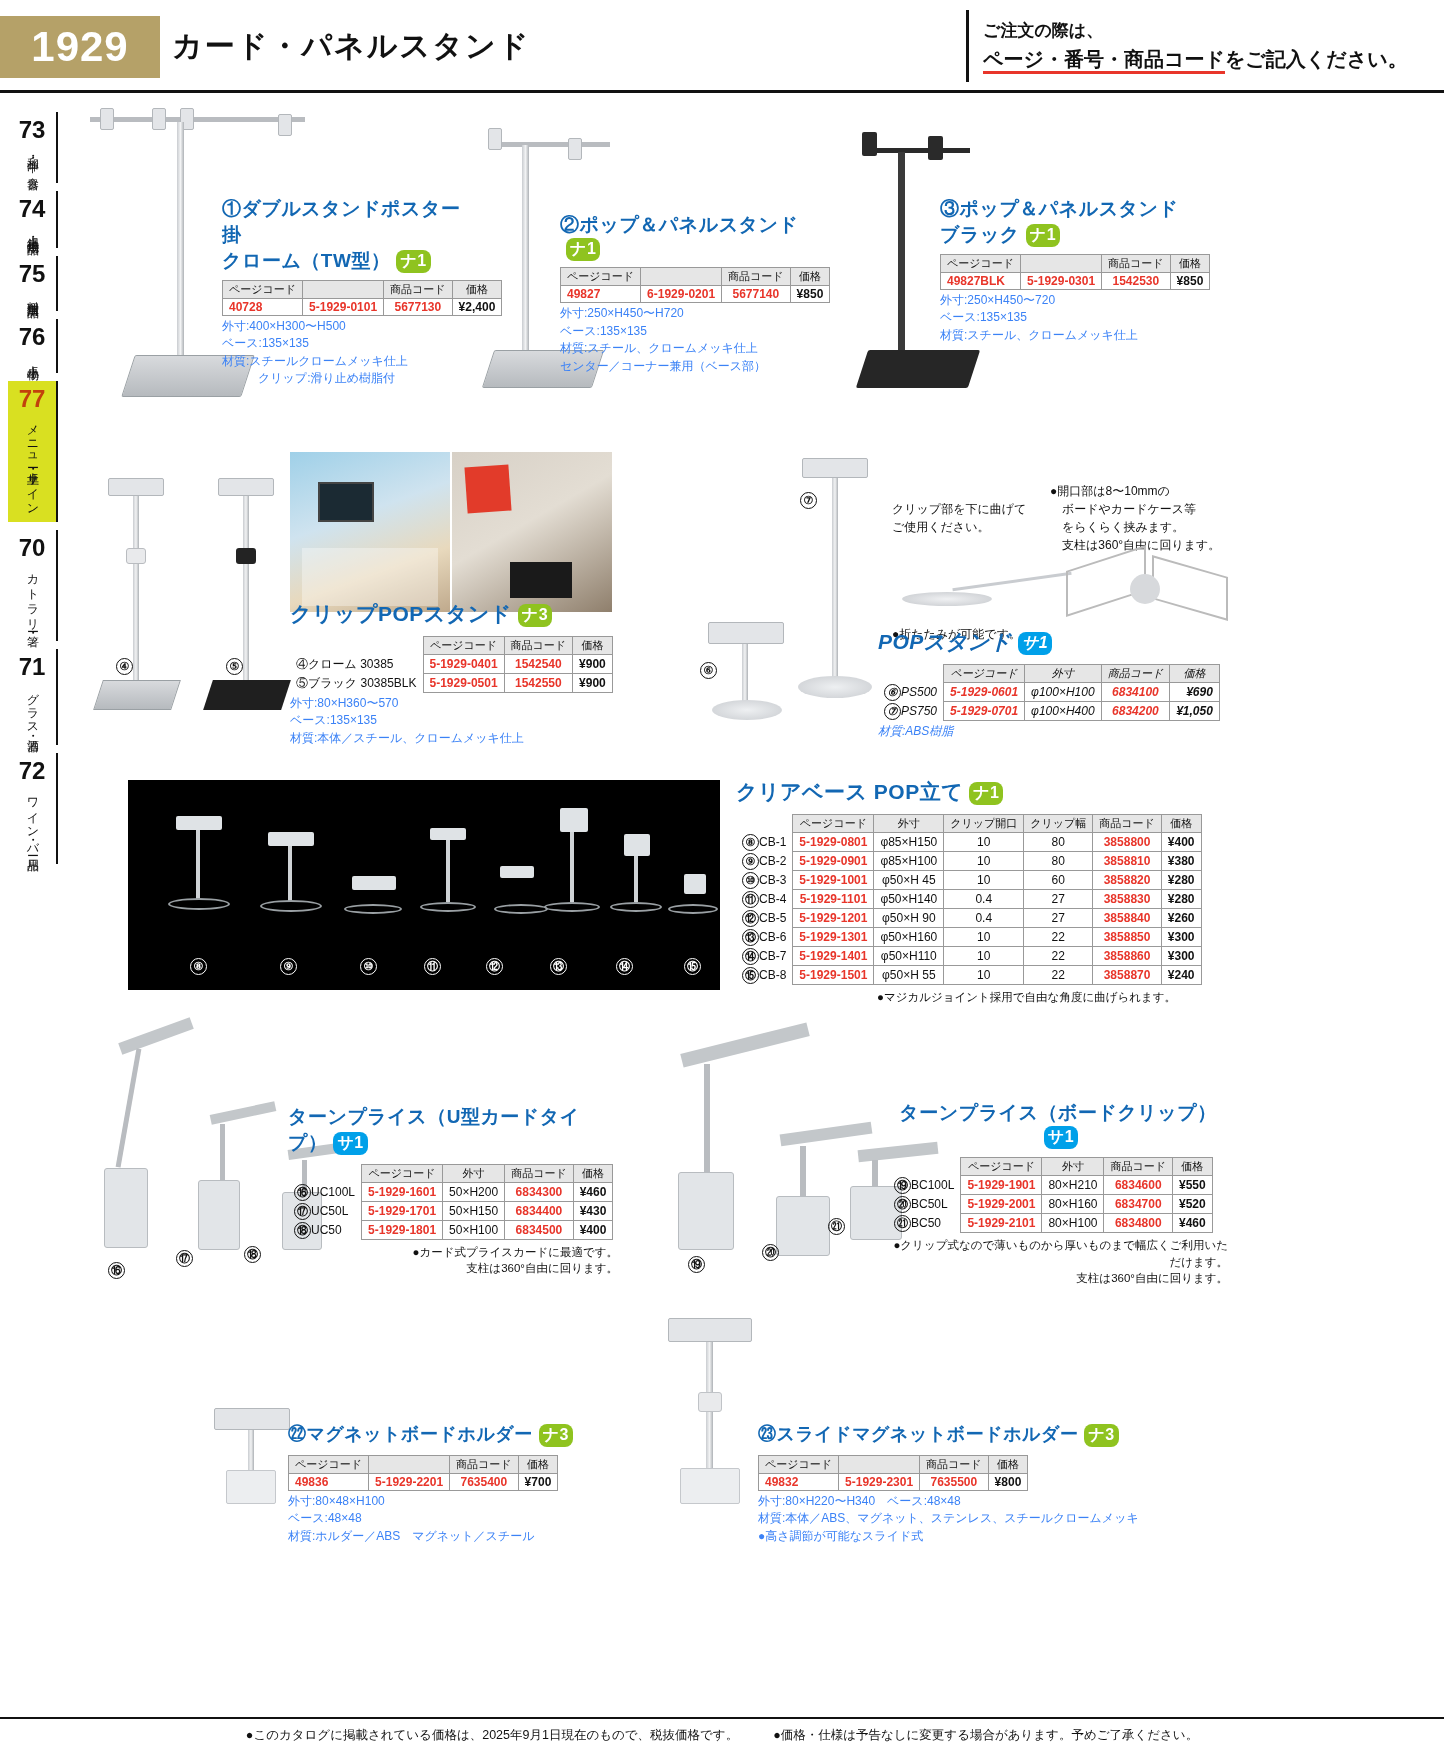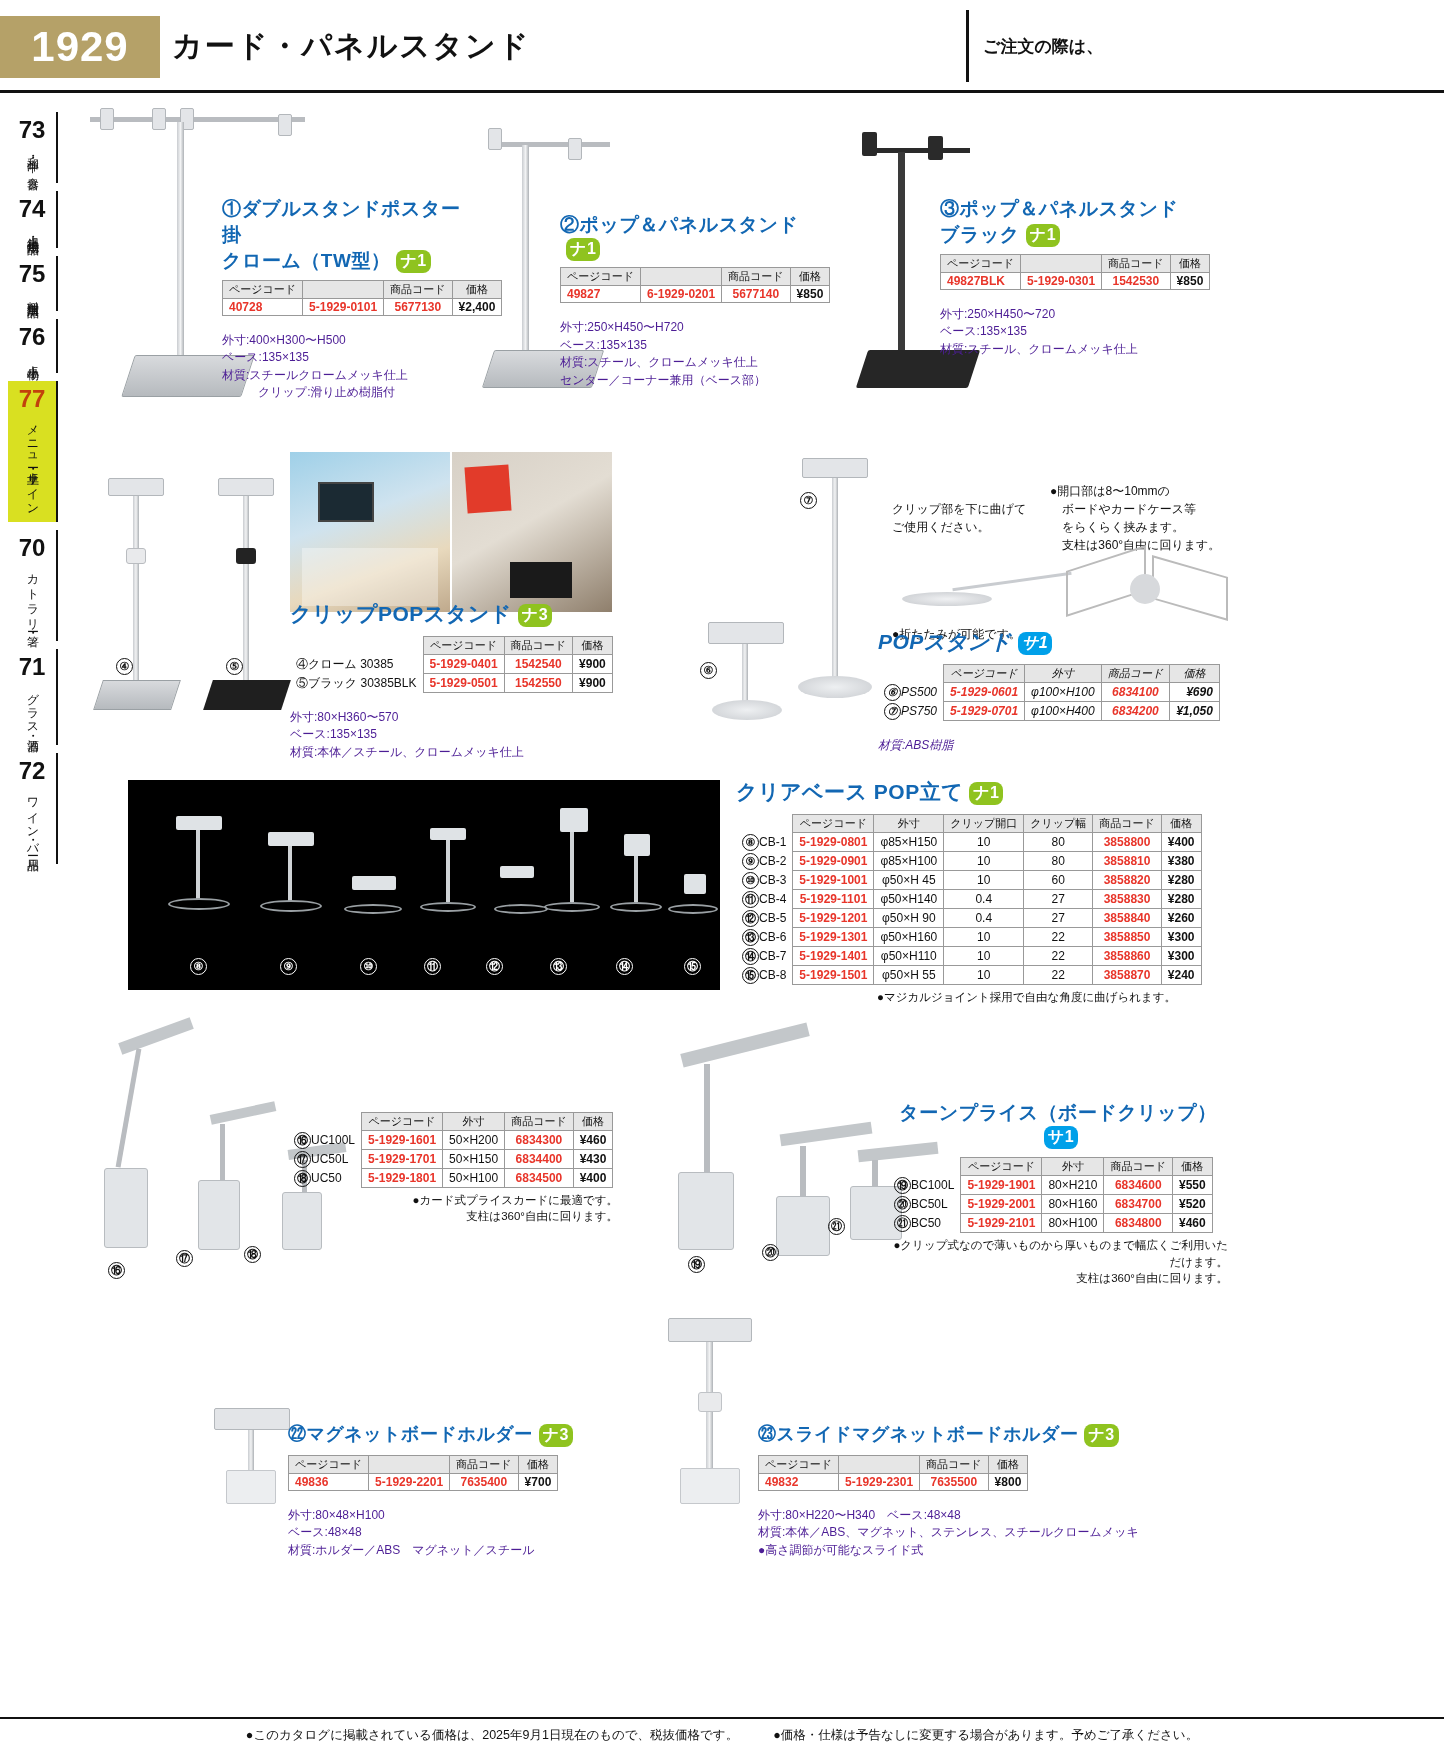--- a/index.html
+++ b/index.html
@@ -48,21 +48,21 @@
   .tab.active .num { color:#c2410c; }
 
   
   .blk { position:absolute; }
   .ttl { font-size:19px; font-weight:bold; color:#1267b3; letter-spacing:0.5px; }
   .badge {
     display:inline-block; background:#8fc31f; color:#fff; font-size:16px; font-weight:bold;
     border-radius:8px; padding:1px 4px; vertical-align:middle; margin-left:6px;
   }
   .badge.blue { background:#00a0e9; }
-  .spec { font-size:12px; line-height:1.45; color:#4c1d95; margin-top:16px; }
+  .spec { font-size:12px; line-height:1.45; color:#3b82f6; margin-top:2px; }
 
   table.pt { border-collapse:collapse; font-size:12px; }
   table.pt th {
     background:#e6e6e6; border:1px solid #999; font-weight:normal; padding:1px 6px;
     font-size:11px; text-align:center; white-space:nowrap;
   }
   table.pt td {
     border:1px solid #999; padding:1px 6px; white-space:nowrap; text-align:center;
   }
   table.pt td.code { color:#e8352a; font-weight:bold; text-align:left; }
@@ -97,20 +97,23 @@
   .clipp { position:absolute; background:#e3e5e8; border:1px solid #b3b7bb; border-radius:2px; }
 </style>
 </head>
 <body>
 
 <div class="hdr">
   <div class="hdr-pagenum">1929</div>
   <div class="hdr-title">カード・パネルスタンド</div>
   <div class="hdr-note">
     <div class="l1">ご注文の際は、</div>
+    <div class="l2">
+      <em>ページ・番号・商品コード</em><span>をご記入ください。</span>
+    </div>
   </div>
   <div class="hdr-rule"></div>
 </div>
 
 <div class="tabs">
   <div class="tab">
     <div class="num">73</div>
     <div class="lbl">和・洋・中 食器</div>
   </div>
   <div class="tab">
@@ -526,20 +529,23 @@
 
   <div style="position:absolute; left:198px; top:126px; width:58px; height:10px; background:#c3c7ca; transform:rotate(-8deg);"></div>
   <div style="position:absolute; left:212px; top:140px; width:5px; height:36px; background:#b9bcc0;"></div>
   <div style="position:absolute; left:192px; top:172px; width:40px; height:58px; background:#e2e5e8; border:1px solid #b8bcc0; border-radius:3px;"></div>
 </div>
 <div class="numlabel" style="left:108px; top:1262px;"><span class="circ">⑯</span></div>
 <div class="numlabel" style="left:176px; top:1250px;"><span class="circ">⑰</span></div>
 <div class="numlabel" style="left:244px; top:1246px;"><span class="circ">⑱</span></div>
 
 <div class="blk" style="left:288px; top:1104px; width:330px;">
+  <div class="ttl" style="font-size:19px;">
+    <span>ターンプライス（U型カードタイプ）</span><span class="badge blue">サ1</span>
+  </div>
   <table class="pt" style="margin-top:8px;">
     <tbody>
         <tr>
       <th style="border:none;background:none;"></th>
       <th>ページコード</th>
       <th>外寸</th>
       <th>商品コード</th>
       <th>価格</th>
     </tr>
     <tr>

